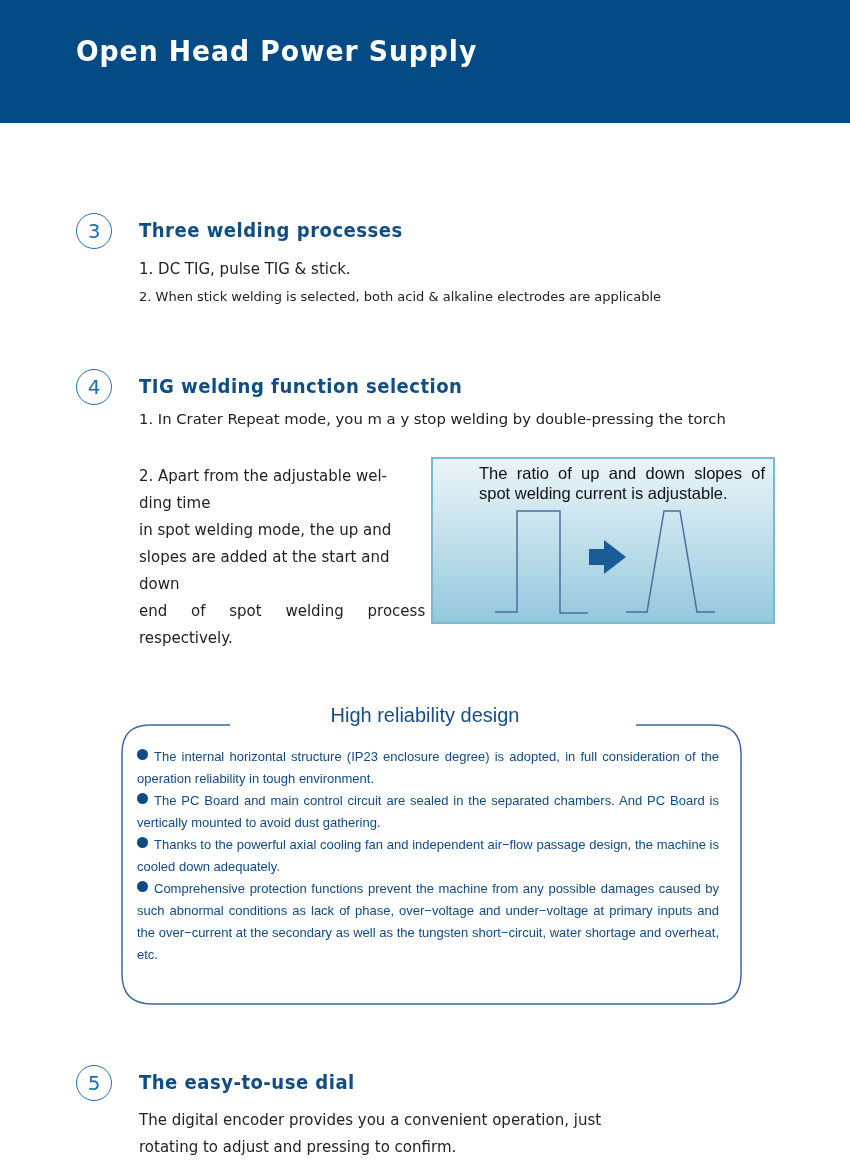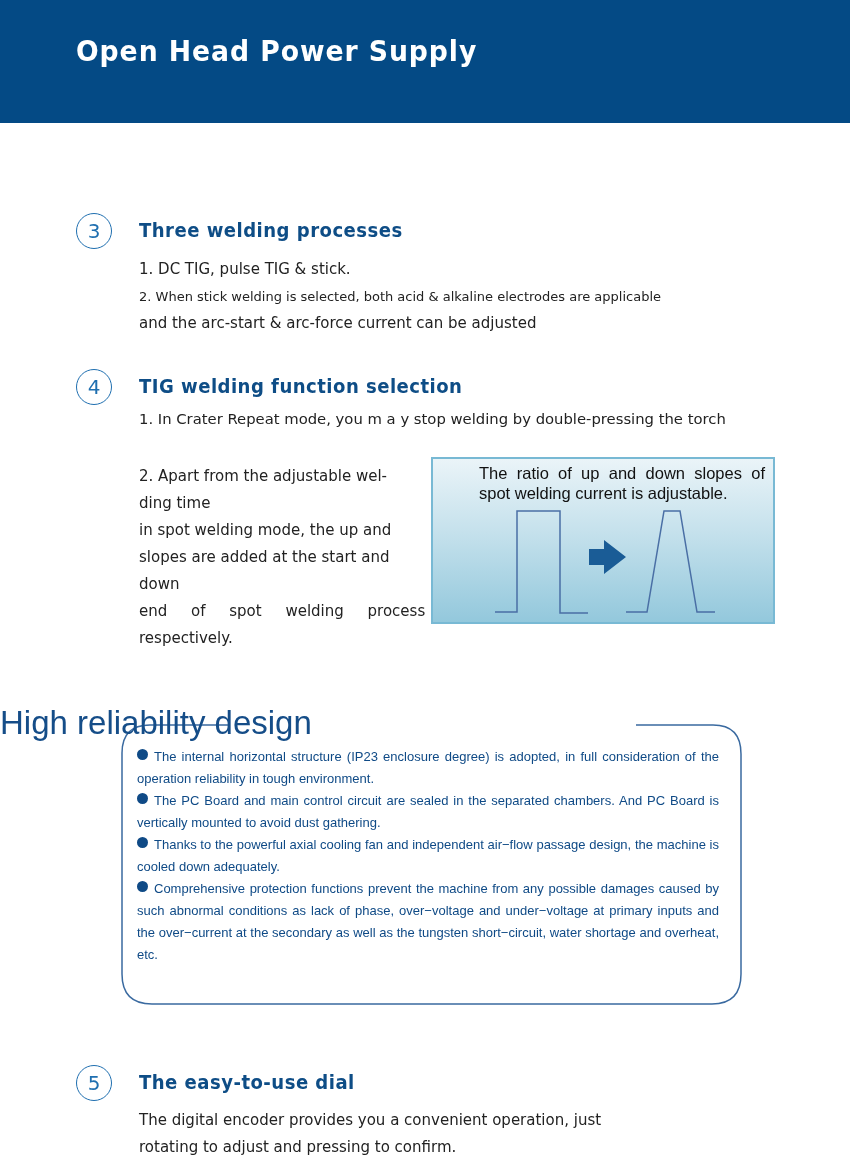--- a/index.html
+++ b/index.html
@@ -20,42 +20,41 @@
                color: #222; line-height: 27px; }
   .body-line { white-space: nowrap; }
 
   .diagram { position: absolute; left: 431px; top: 457px; width: 344px; height: 167px; box-sizing: border-box;
              border: 2px solid #78b9d4;
              background: linear-gradient(to bottom, #eaf4f8 0%, #c5e1ec 45%, #93c8dc 100%); }
   .diagram-caption { position: absolute; left: 8px; top: 4px; right: 8px; font-family: "Liberation Sans", sans-serif;
                      font-size: 16.5px; line-height: 20px; color: #111; text-align: justify; text-align-last: left; margin-left: 38px; }
   .diagram svg { position: absolute; left: 0; top: 0; }
 
-  .rel-title { position: absolute; left: 0; width: 850px; top: 704px; text-align: left;
-               font-family: "Liberation Sans", sans-serif; font-size: 33px; color: #154d88; }
+  .rel-title { position: absolute; left: 0; width: 850px; top: 704px; text-align: center;
+               font-family: "Liberation Sans", sans-serif; font-size: 20px; color: #154d88; }
   .rel-box { position: absolute; left: 120px; top: 724px; }
   .rel-text { position: absolute; left: 137px; top: 746px; width: 582px; font-family: "Liberation Sans", sans-serif;
               font-size: 13px; line-height: 22px; color: #0f4a86; text-align: justify; }
   .rel-text p { margin: 0; }
   .bullet { display: inline-block; width: 11px; height: 11px; border-radius: 50%; background: #0f4a86;
             margin-right: 6px; vertical-align: 1px; }
 </style>
 </head>
 <body>
 
 <div class="header">
   <div class="header-title">Open Head Power Supply</div>
 </div>
 
 <div class="num-circle" style="left:76px; top:213px;">3</div>
 <div class="sec-title" style="top:219px;">Three welding processes</div>
 <div class="body-text" style="top:256px;">
   <div class="body-line">1. DC TIG, pulse TIG &amp; stick.</div>
   <div class="body-line" style="font-size:13px;">2. When stick welding is selected, both acid &amp; alkaline electrodes are applicable</div>
-  <div class="body-line">and the arc-start &amp; arc-force current can be adjusted</div>
 </div>
 
 <div class="num-circle" style="left:76px; top:369px;">4</div>
 <div class="sec-title" style="top:375px;">TIG welding function selection</div>
 <div class="body-text" style="top:405px;">
   <div class="body-line" style="font-size:14.8px;">1. In Crater Repeat mode, you m a y stop welding by double-pressing the torch</div>
 </div>
 <div class="body-text" style="top:463px; width:274px;">
   <div class="body-line">2. Apart from the adjustable wel-</div>
   <div class="body-line">ding time</div>

